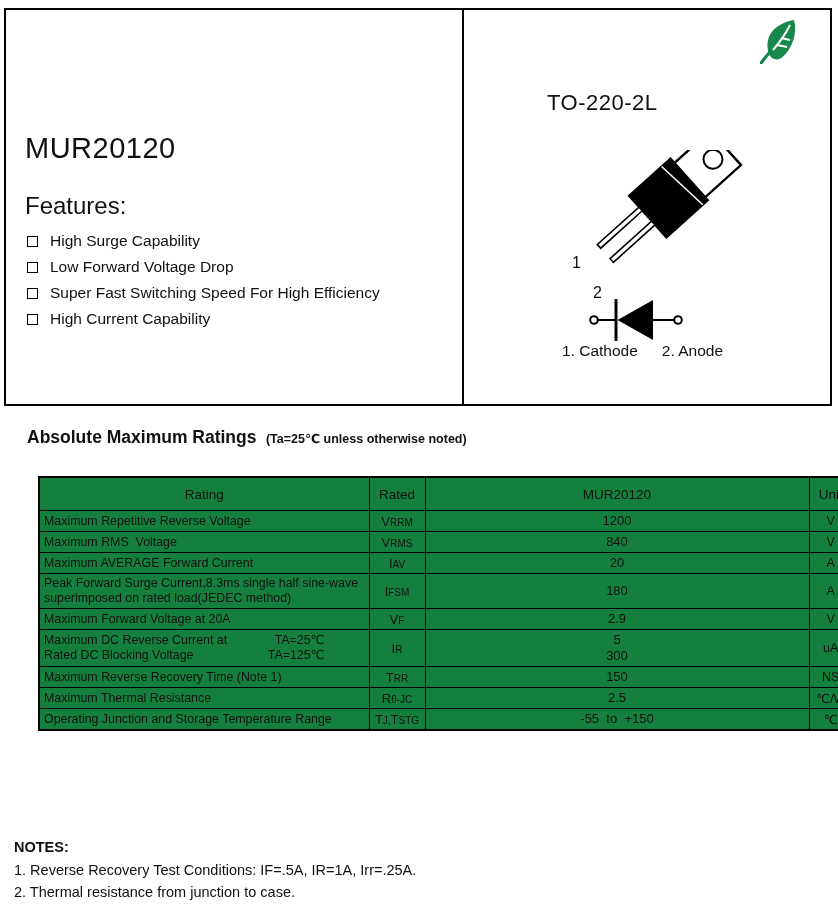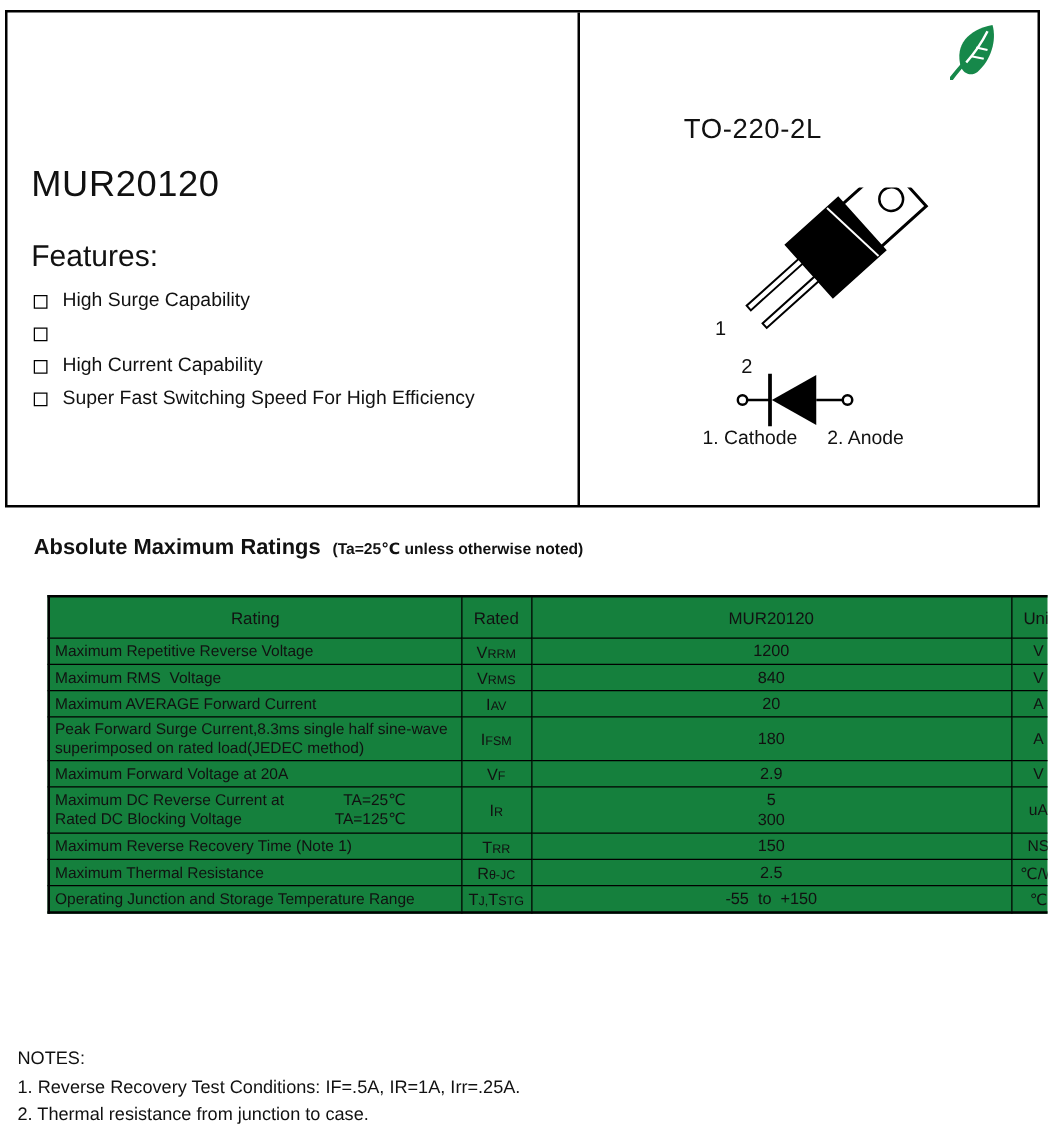--- a/index.html
+++ b/index.html
@@ -54,47 +54,48 @@
   .r-line{display:flex;align-items:baseline;}
   .r-text{white-space:pre-wrap;}
   .r-cond{margin-left:auto;margin-right:40px;white-space:nowrap;}
   td.c-symbol{text-align:center;font-size:13px;white-space:nowrap;}
   .sym-sub{font-size:10px;}
   td.c-value{text-align:center;font-size:13px;line-height:16px;white-space:pre-wrap;}
   td.c-unit{text-align:center;font-size:12.5px;}
 
   
   .notes{position:absolute;left:14px;top:836px;font-size:14.5px;line-height:22px;}
-  .notes-title{margin-bottom:1px;}
+  .notes-title{margin-bottom:1px;font-weight:bold;}
 </style>
 </head>
 <body>
 
 <div class="page">
 
   <div class="top-box">
 
     <div class="left-cell">
       <h1 class="part-number">MUR20120</h1>
       <h2 class="features-title">Features:</h2>
       <ul class="features">
         <li>
           <span class="cb"></span>
           <span>High Surge Capability</span>
         </li>
         <li>
           <span class="cb"></span>
+          <span>Low Forward Voltage Drop</span>
+        </li>
+        <li>
+          <span class="cb"></span>
+          <span>Super Fast Switching Speed For High Efficiency</span>
         </li>
         <li>
           <span class="cb"></span>
           <span>High Current Capability</span>
-        </li>
-        <li>
-          <span class="cb"></span>
-          <span>Super Fast Switching Speed For High Efficiency</span>
         </li>
       </ul>
     </div>
 
     <div class="right-cell">
 
       <div class="rohs" style="color:#16884a;">
         <svg width="40" height="46" viewBox="0 0 40 46">
           <path d="M34 2 C 14 6, 4 18, 8.5 35 C 10.5 41, 17 43.5, 22 39.5 C 33 30, 37.5 14, 34 2 Z" fill="#16884a"></path>
           <path d="M1 45 C 7 37, 11 33, 16 27" stroke="#16884a" stroke-width="3.2" fill="none" stroke-linecap="round"></path>

